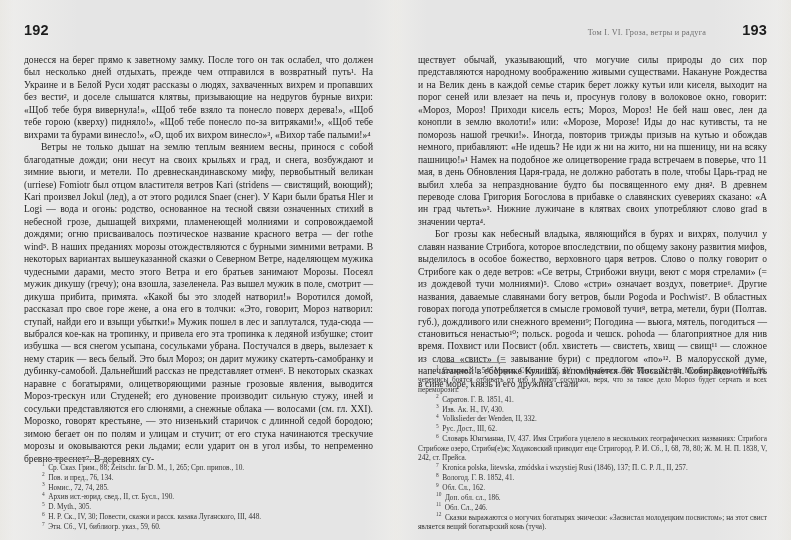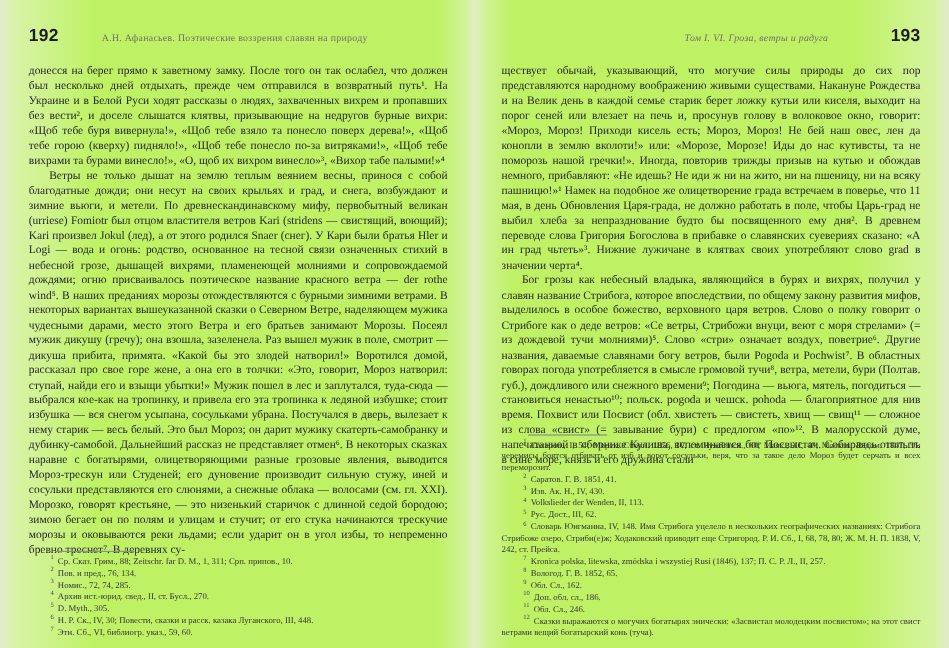--- a/index.html
+++ b/index.html
@@ -4,21 +4,21 @@
 <style>
   html, body {
     margin: 0;
     padding: 0;
     background: #ffffff;
   }
   .page-spread {
     position: relative;
     width: 791px;
     height: 540px;
-    background: #bef264;
+    background: #e5e5e5;
     overflow: hidden;
     font-family: "Liberation Serif", "DejaVu Serif", serif;
     color: #2b2b2b;
   }
   
   .paper-tint {
     position: absolute;
     inset: 0;
     background:
       linear-gradient(90deg, rgba(246,245,242,0.55) 0%, rgba(255,255,255,0) 10%,
@@ -53,21 +53,21 @@
     color: #1d1d1d;
     letter-spacing: 0.2px;
   }
   .head-title {
     font-size: 8.2px;
     color: #6d6d6d;
     letter-spacing: 0.25px;
     white-space: nowrap;
   }
   .page-left .head-title { margin-left: 36px; }
-  .page-right .head-title { margin-right: 52px; font-style: italic; }
+  .page-right .head-title { margin-right: 36px; }
 
   .body-col {
     font-size: 9.55px;
     line-height: 12.45px;
     text-align: justify;
     text-justify: inter-word;
     hyphens: manual;
     color: #262626;
   }
   .body-col p {
@@ -130,42 +130,41 @@
 <div class="page-spread">
 
   <div class="paper-tint"></div>
   <div class="edge-shade-l"></div>
   <div class="edge-shade-r"></div>
   <div class="gutter"></div>
 
   <div class="page page-left">
     <div class="running-head">
       <span class="folio">192</span>
-      <span class="head-title">А.Н. Афанасьев. Поэтические воззрения славян на природу</span>
     </div>
 
     <div class="body-col">
       <p class="cont">донесся на берег прямо к заветному замку. После того он так ослабел, что должен был несколько дней отдыхать, прежде чем отправился в возвратный путь¹. На Украине и в Белой Руси ходят рассказы о людях, захваченных вихрем и пропавших без вести², и доселе слышатся клятвы, призывающие на недругов бурные вихри: «Щоб тебе буря вивернула!», «Щоб тебе взяло та понесло поверх дерева!», «Щоб тебе горою (кверху) пидняло!», «Щоб тебе понесло по-за витряками!», «Щоб тебе вихрами та бурами винесло!», «О, щоб их вихром винесло»³, «Вихор табе палыми!»⁴</p>
       <p>Ветры не только дышат на землю теплым веянием весны, принося с собой благодатные дожди; они несут на своих крыльях и град, и снега, возбуждают и зимние вьюги, и метели. По древнескандинавскому мифу, первобытный великан (urriese) Fomiotr был отцом властителя ветров Kari (stridens — свистящий, воющий); Kari произвел Jokul (лед), а от этого родился Snaer (снег). У Кари были братья Hler и Logi — вода и огонь: родство, основанное на тесной связи означенных стихий в небесной грозе, дышащей вихрями, пламенеющей молниями и сопровождаемой дождями; огню присваивалось поэтическое название красного ветра — der rothe wind⁵. В наших преданиях морозы отождествляются с бурными зимними ветрами. В некоторых вариантах вышеуказанной сказки о Северном Ветре, наделяющем мужика чудесными дарами, место этого Ветра и его братьев занимают Морозы. Посеял мужик дикушу (гречу); она взошла, зазеленела. Раз вышел мужик в поле, смотрит — дикуша прибита, примята. «Какой бы это злодей натворил!» Воротился домой, рассказал про свое горе жене, а она его в толчки: «Это, говорит, Мороз натворил: ступай, найди его и взыщи убытки!» Мужик пошел в лес и заплутался, туда-сюда — выбрался кое-как на тропинку, и привела его эта тропинка к ледяной избушке; стоит избушка — вся снегом усыпана, сосульками убрана. Постучался в дверь, вылезает к нему старик — весь белый. Это был Мороз; он дарит мужику скатерть-самобранку и дубинку-самобой. Дальнейший рассказ не представляет отмен⁶. В некоторых сказках наравне с богатырями, олицетворяющими разные грозовые явления, выводится Мороз-трескун или Студеней; его дуновение производит сильную стужу, иней и сосульки представляются его слюнями, а снежные облака — волосами (см. гл. XXI). Морозко, говорят крестьяне, — это низенький старичок с длинной седой бородою; зимою бегает он по полям и улицам и стучит; от его стука начинаются трескучие морозы и оковываются реки льдами; если ударит он в угол избы, то непременно бревно треснет⁷. В деревнях су-</p>
     </div>
 
     <div class="fn-wrap">
       <div class="fn-rule"></div>
       <div class="footnotes">
         <p class="fn">
-          <span class="fn-num">1</span><span>Ср. Сказ. Грим., 88; Zeitschr. far D. M., 1, 311; Срп. припов., 10.</span>
+          <span class="fn-num">1</span><span>Ср. Сказ. Грим., 88; Zeitschr. far D. M., 1, 265; Срп. припов., 10.</span>
         </p>
         <p class="fn">
           <span class="fn-num">2</span><span>Пов. и пред., 76, 134.</span>
         </p>
         <p class="fn">
           <span class="fn-num">3</span><span>Номис., 72, 74, 285.</span>
         </p>
         <p class="fn">
-          <span class="fn-num">4</span><span>Архив ист.-юрид. свед., II, ст. Бусл., 270.</span>
+          <span class="fn-num">4</span><span>Архив ист.-юрид. свед., II, ст. Бусл., 190.</span>
         </p>
         <p class="fn">
           <span class="fn-num">5</span><span>D. Myth., 305.</span>
         </p>
         <p class="fn">
           <span class="fn-num">6</span><span>Н. Р. Ск., IV, 30; Повести, сказки и расск. казака Луганского, III, 448.</span>
         </p>
         <p class="fn">
           <span class="fn-num">7</span><span>Этн. Сб., VI, библиогр. указ., 59, 60.</span>
         </p>
@@ -190,43 +189,43 @@
         <p class="fn wide">
           <span class="fn-num">1</span><span>Сахаров., I, 54; Морск. Сборн. 1856, IV, ст. Чужбинск., 60; Маяк., XI, 40; Москов. Ведом. 1847; 36: черемисы боятся отбивать от изб и ворот сосульки, веря, что за такое дело Мороз будет серчать и всех переморозит.</span>
         </p>
         <p class="fn">
           <span class="fn-num">2</span><span>Саратов. Г. В. 1851, 41.</span>
         </p>
         <p class="fn">
           <span class="fn-num">3</span><span>Изв. Ак. Н., IV, 430.</span>
         </p>
         <p class="fn">
-          <span class="fn-num">4</span><span>Volkslieder der Wenden, II, 113.</span>
+          <span class="fn-num">4</span><span>Volkslieder der Wenden, II, 332.</span>
         </p>
         <p class="fn">
           <span class="fn-num">5</span><span>Рус. Дост., III, 62.</span>
         </p>
         <p class="fn wide">
-          <span class="fn-num">6</span><span>Словарь Юнгманна, IV, 148. Имя Стрибога уцелело в нескольких географических названиях: Стрибога Стрибоже озеро, Стрибн(е)ж; Ходаковский приводит еще Стригород. Р. И. Сб., I, 68, 78, 80; Ж. М. Н. П. 1838, V, 242, ст. Прейса.</span>
+          <span class="fn-num">6</span><span>Словарь Юнгманна, IV, 437. Имя Стрибога уцелело в нескольких географических названиях: Стрибога Стрибоже озеро, Стрибн(е)ж; Ходаковский приводит еще Стригород. Р. И. Сб., I, 68, 78, 80; Ж. М. Н. П. 1838, V, 242, ст. Прейса.</span>
         </p>
         <p class="fn">
           <span class="fn-num">7</span><span>Kronica polska, litewska, zmódska i wszystiej Rusi (1846), 137; П. С. Р. Л., II, 257.</span>
         </p>
         <p class="fn">
-          <span class="fn-num">8</span><span>Вологод. Г. В. 1852, 65.</span>
+          <span class="fn-num">8</span><span>Вологод. Г. В. 1852, 41.</span>
         </p>
         <p class="fn">
           <span class="fn-num">9</span><span>Обл. Сл., 162.</span>
         </p>
         <p class="fn">
           <span class="fn-num">10</span><span>Доп. обл. сл., 186.</span>
         </p>
         <p class="fn">
           <span class="fn-num">11</span><span>Обл. Сл., 246.</span>
         </p>
         <p class="fn wide">
-          <span class="fn-num">12</span><span>Сказки выражаются о могучих богатырях энически: «Засвистал молодецким посвистом»; на этот свист ветрами вещий богатырский конь (туча).</span>
+          <span class="fn-num">12</span><span>Сказки выражаются о могучих богатырях энически: «Засвистал молодецким посвистом»; на этот свист является вещий богатырский конь (туча).</span>
         </p>
       </div>
     </div>
   </div>
 
 </div>
 
 </body></html>

